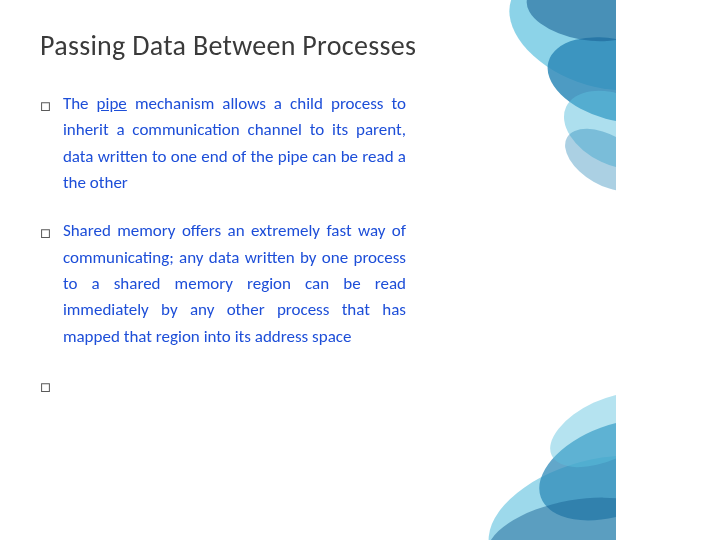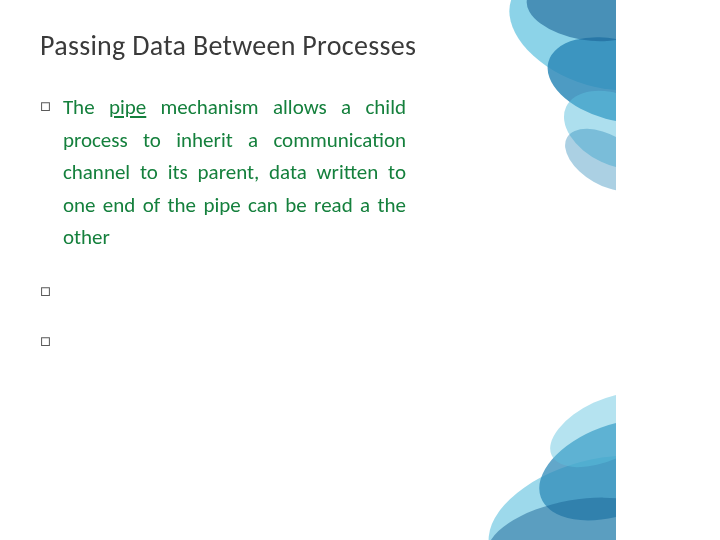--- a/index.html
+++ b/index.html
@@ -74,22 +74,22 @@
 
     .bullet-marker {
       flex-shrink: 0;
       font-size: 18px;
       color: #5a5a5a;
       margin-top: 1px;
       line-height: 1.5;
     }
 
     .bullet-text {
-      font-size: 21px;
-      color: #15803d;
+      font-size: 17px;
+      color: #1d4ed8;
       line-height: 1.55;
       text-align: justify;
     }
 
     .bullet-text u {
       text-decoration: underline;
     }
   </style>
 </head>
 <body>
@@ -118,20 +118,23 @@
 
       <li class="bullet-item">
         <span class="bullet-marker">□</span>
         <span class="bullet-text">
           The <u>pipe</u> mechanism allows a child process to inherit a communication channel to its parent, data written to one end of the pipe can be read a the other
         </span>
       </li>
 
       <li class="bullet-item">
         <span class="bullet-marker">□</span>
+        <span class="bullet-text">
+          Shared memory offers an extremely fast way of communicating; any data written by one process to a shared memory region can be read immediately by any other process that has mapped that region into its address space
+        </span>
       </li>
 
       <li class="bullet-item">
         <span class="bullet-marker">□</span>
       </li>
 
     </ul>
   </div>
 </div>
 

